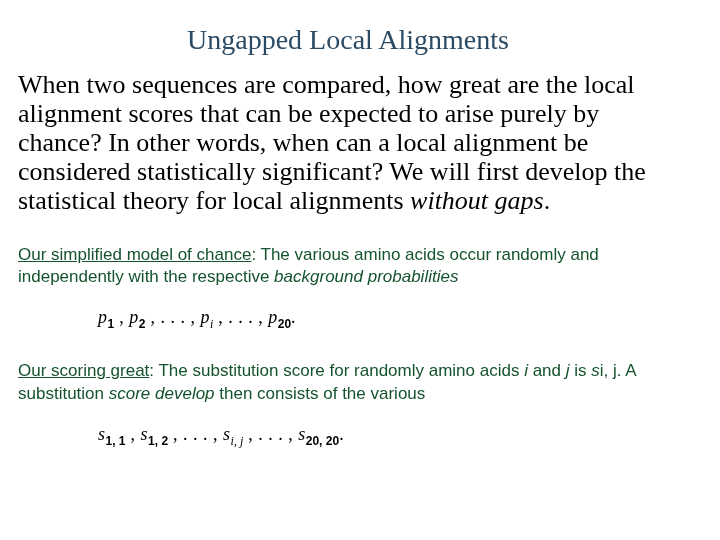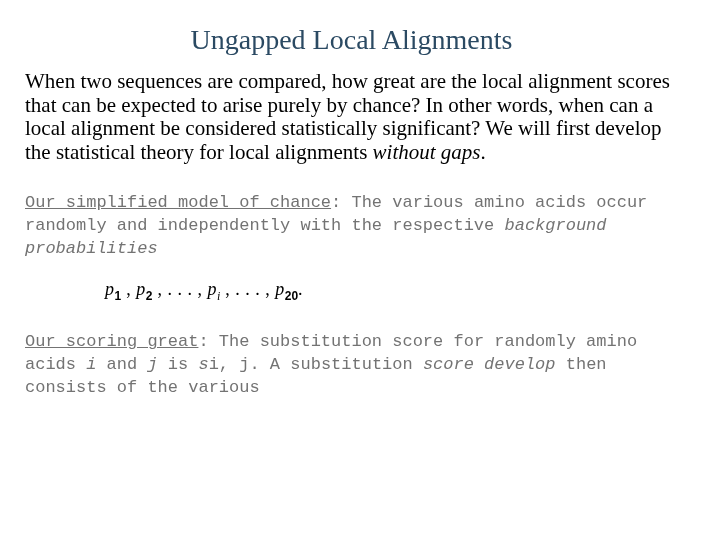--- a/index.html
+++ b/index.html
@@ -8,45 +8,45 @@
     width: 720px;
     height: 540px;
     background: #ffffff;
     font-family: "Times New Roman", Times, serif;
     color: #000000;
   }
   .slide {
     width: 720px;
     height: 416px;
     box-sizing: border-box;
-    padding: 24px 42px 20px 25px;
+    padding: 24px 42px 20px 18px;
     position: relative;
   }
   .title {
     text-align: center;
     font-size: 28px;
     color: #2b4a63;
     margin-bottom: 14px;
     font-weight: normal;
     margin-left: 60px;
     margin-right: 60px;
   }
   .intro {
-    font-size: 21px;
+    font-size: 26px;
     line-height: 1.12;
     color: #000;
     margin-bottom: 28px;
   }
   .intro .ital { font-style: italic; }
   .section {
     font-size: 17px;
     line-height: 1.35;
-    color: #737373;
+    color: #14532d;
     margin-bottom: 6px;
-    font-family: Liberation Mono, monospace;
+    font-family: Liberation Sans, sans-serif;
   }
   .section .label { text-decoration: underline; }
   .section .ital { font-style: italic; }
   .eqn {
     font-family: Georgia, "Times New Roman", serif;
     font-size: 18px;
     font-style: italic;
     margin: 18px 0 28px 80px;
     letter-spacing: 0.5px;
   }
@@ -88,14 +88,22 @@
     <span class="rm">. . . ,   </span>
     <span>p</span><span class="subi">i</span><span class="rm"> ,   </span>
     <span class="rm">. . . ,   </span>
     <span>p</span><span class="sub">20</span><span class="rm">.</span>
   </div>
 
   <div class="section">
     <span class="label">Our scoring great</span><span>:   The substitution score for randomly amino acids </span><span class="ital">i</span><span> and </span><span class="ital">j</span><span> is </span><span class="ital">s</span><span class="subi">i, j</span><span>.  A substitution </span><span class="ital">score develop</span><span> then consists of the various</span>
   </div>
 
+  <div class="eqn">
+    <span>s</span><span class="sub">1, 1</span><span class="rm"> ,   </span>
+    <span>s</span><span class="sub">1, 2</span><span class="rm"> ,   </span>
+    <span class="rm">. . . ,   </span>
+    <span>s</span><span class="subi">i, j</span><span class="rm"> ,   </span>
+    <span class="rm">. . . ,   </span>
+    <span>s</span><span class="sub">20, 20</span><span class="rm">.</span>
+  </div>
 
 </div>
 
 </body></html>

